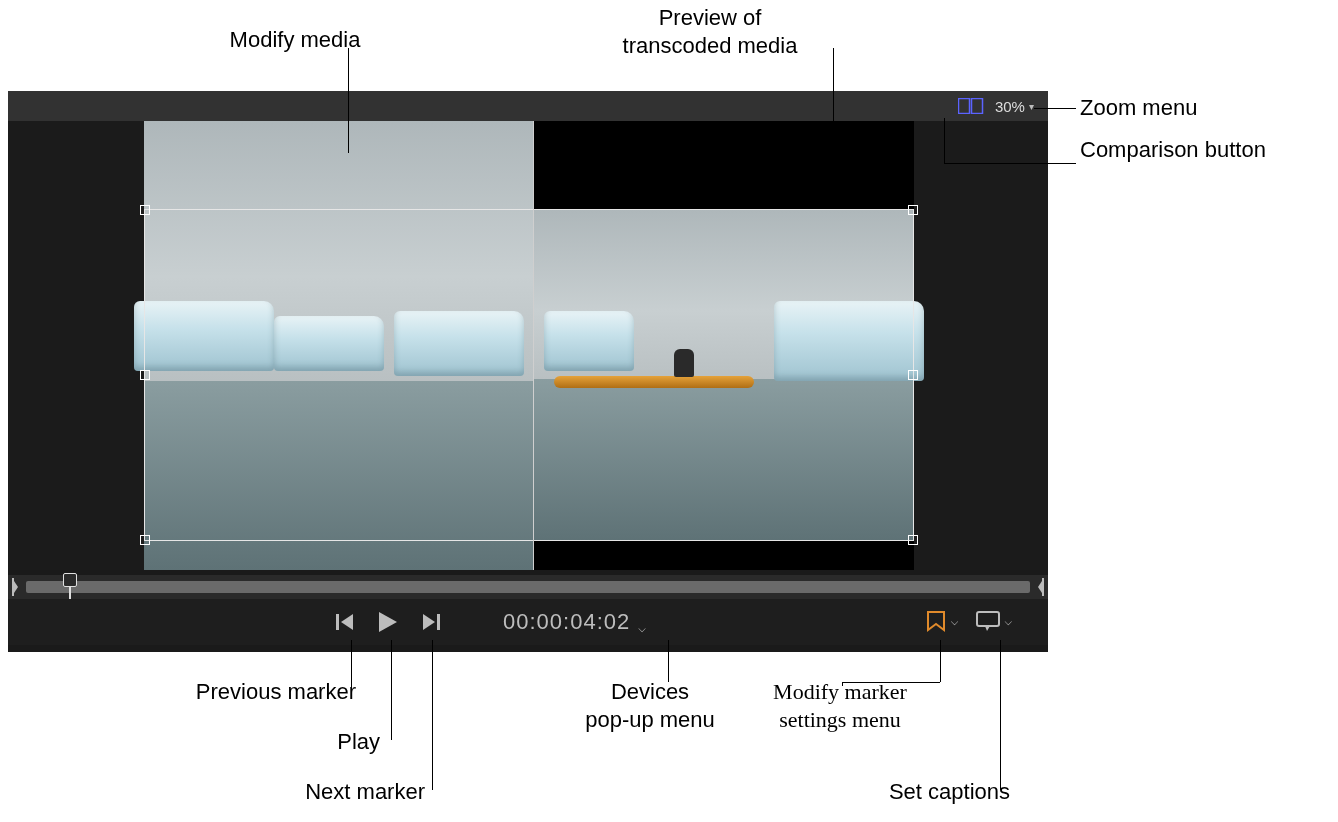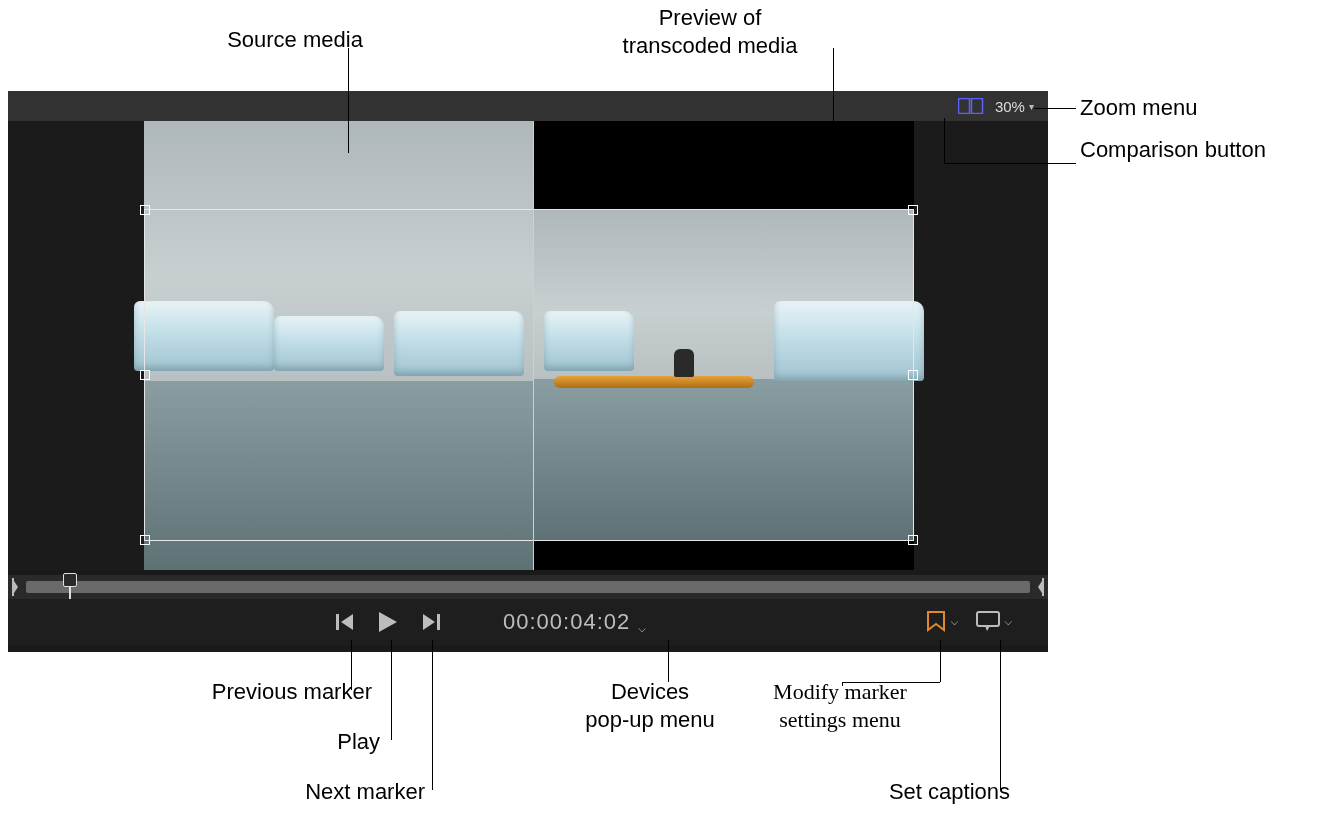--- a/index.html
+++ b/index.html
@@ -344,35 +344,35 @@
         <svg width="24" height="22">
           <rect x="1" y="1" width="22" height="14" rx="2" fill="none" stroke="#bdbdbd" stroke-width="2"></rect>
           <polygon points="9,15 14,15 11,20" fill="#bdbdbd"></polygon>
         </svg>
         <span class="chev" style="margin-left:4px">⌵</span>
       </div>
     </div>
   </div>
 </div>
 
-<div class="callout" style="left:205px; top:26px; width:180px;">Source media</div>
+<div class="callout" style="left:205px; top:26px; width:180px;">Modify media</div>
 <div class="call-line" style="left:348px; top:48px; width:1px; height:105px;"></div>
 
 <div class="callout" style="left:580px; top:4px; width:260px; white-space:pre-line;">Preview of
 transcoded media</div>
 <div class="call-line" style="left:833px; top:48px; width:1px; height:144px;"></div>
 
 <div class="callout right" style="left:1080px; top:94px;">Zoom menu</div>
 <div class="call-line" style="left:1034px; top:108px; width:42px; height:1px;"></div>
 
 <div class="callout right" style="left:1080px; top:136px;">Comparison button</div>
 <div class="call-line" style="left:944px; top:118px; width:1px; height:45px;"></div>
 <div class="call-line" style="left:944px; top:163px; width:132px; height:1px;"></div>
 
-<div class="callout" style="left:152px; top:678px; width:220px; text-align:right;">Previous marker</div>
+<div class="callout" style="left:136px; top:678px; width:220px; text-align:right;">Previous marker</div>
 <div class="call-line" style="left:351px; top:640px; width:1px; height:50px;"></div>
 
 <div class="callout" style="left:290px; top:728px; width:90px; text-align:right;">Play</div>
 <div class="call-line" style="left:391px; top:640px; width:1px; height:100px;"></div>
 
 <div class="callout" style="left:255px; top:778px; width:170px; text-align:right;">Next marker</div>
 <div class="call-line" style="left:432px; top:640px; width:1px; height:150px;"></div>
 
 <div class="callout" style="left:470px; top:678px; width:360px; white-space:pre-line;">Devices
 pop-up menu</div>

